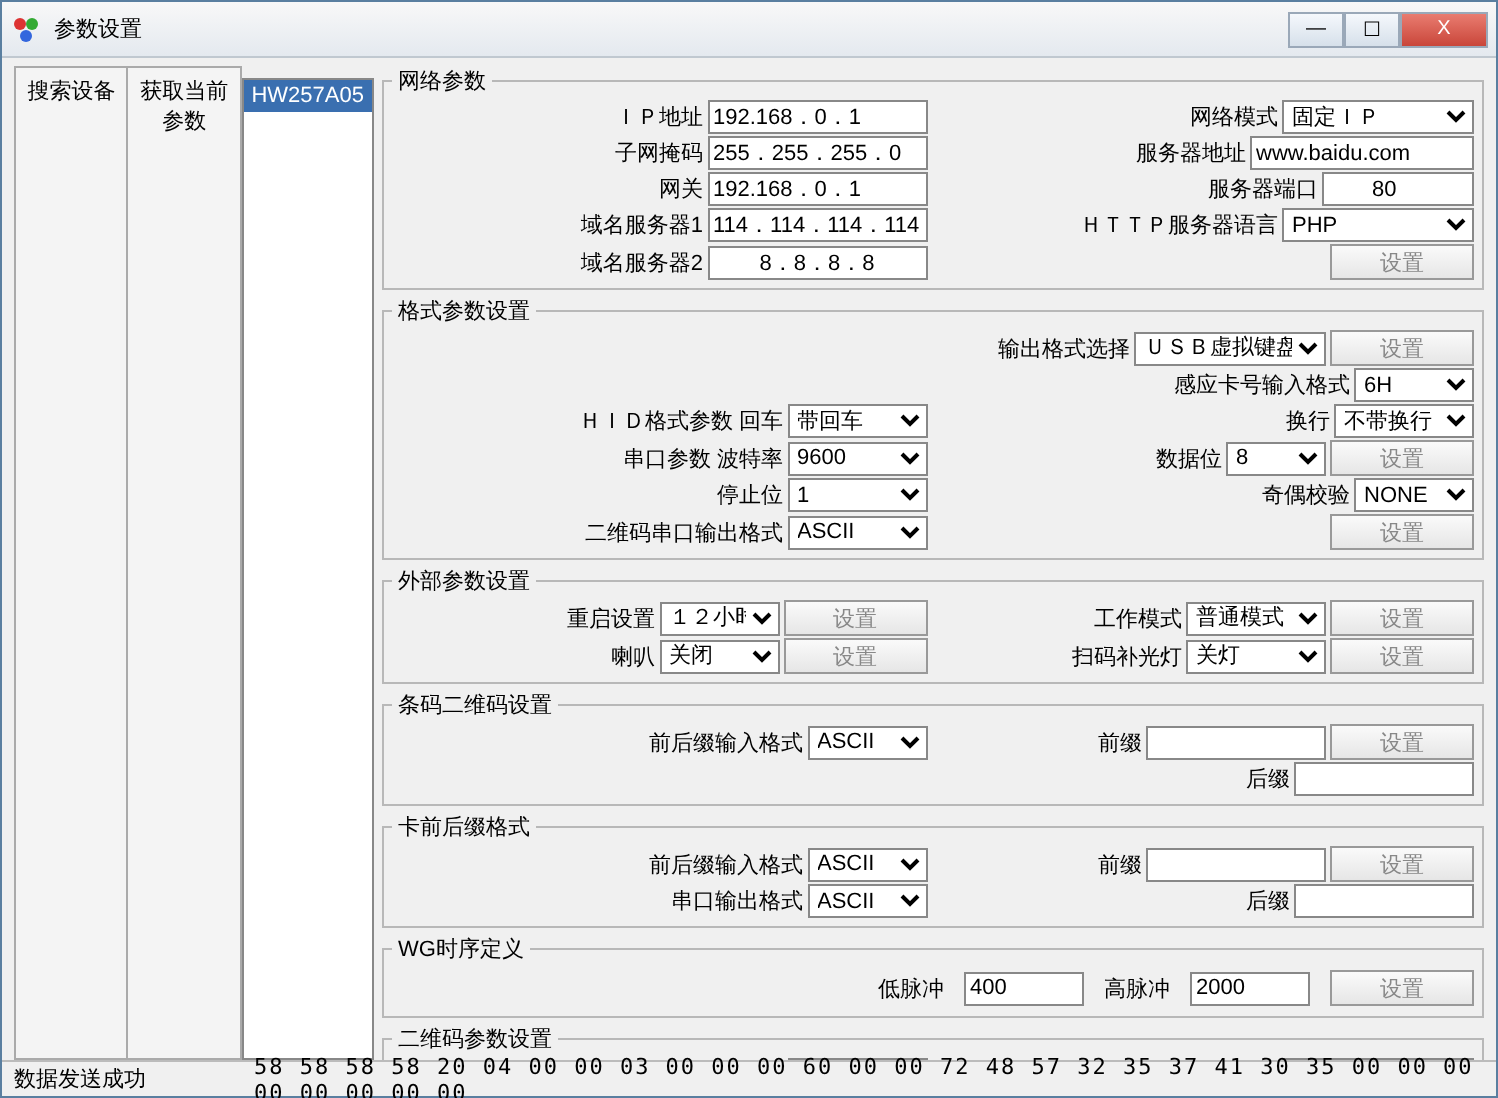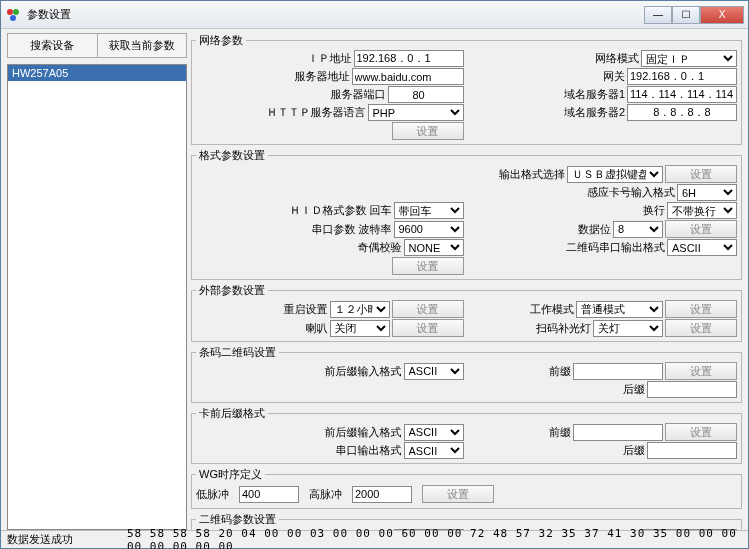--- a/index.html
+++ b/index.html
@@ -5,21 +5,21 @@
 *{box-sizing:border-box;margin:0;padding:0;font-family:"Microsoft YaHei","SimSun",sans-serif;font-size:11px}
 body{background:#fff;width:749px;height:549px;overflow:hidden}
 .win{border:1px solid #5a7fa0;background:#f0f0f0;width:749px;height:549px;display:flex;flex-direction:column}
 .titlebar{height:28px;background:linear-gradient(#f8f8f8,#e4e9ef);display:flex;align-items:center;padding:0 4px;border-bottom:1px solid #c0c8d0}
 .titlebar .ico{width:16px;height:16px;margin-right:6px;display:flex;align-items:center;justify-content:center}
 .titlebar .ttl{flex:1}
 .wbtns{display:flex;gap:0}
 .wbtn{width:28px;height:18px;border:1px solid #9aa8b8;background:linear-gradient(#f5f8fc,#d6e0ea);display:flex;align-items:center;justify-content:center;font-size:10px}
 .wbtn.close{background:linear-gradient(#e97c70,#c9463a);color:#fff;width:44px}
 .body{flex:1;display:flex;padding:4px 6px 0 6px;gap:4px;overflow:hidden}
-.left{width:180px;display:flex;flex-direction:column}
+.left{width:180px;display:flex;flex-direction:row}
 .lbtns{display:flex;border:1px solid #aaa}
 .lbtn{flex:1;text-align:center;padding:4px 2px;border-right:1px solid #aaa;background:#f4f4f4;cursor:pointer}
 .lbtn:last-child{border-right:none}
 .devlist{flex:1;border:1px solid #888;margin-top:6px;background:#fff}
 .devitem{background:#3a6fb0;color:#fff;padding:2px 4px}
 .right{flex:1;overflow-y:auto}
 fieldset{border:1px solid #b8b8b8;margin-bottom:3px;padding:2px 4px 4px 4px}
 legend{padding:0 3px}
 .row{display:flex;align-items:center;margin:1px 0;gap:2px}
 .lbl{text-align:right;white-space:nowrap}
@@ -70,20 +70,24 @@
         <div class="grid2">
           <div class="cell">
               <span class="lbl">ＩＰ地址</span>
               <input class="inp" style="width: 110px;" value="192.168．0．1">
             </div>
           <div class="cell">
               <span class="lbl">网络模式</span>
               <select class="sel" style="width:96px"><option>固定ＩＰ</option></select>
             </div>
           <div class="cell">
+              <span class="lbl">子网掩码</span>
+              <input class="inp" style="width: 110px;" value="255．255．255．0">
+            </div>
+          <div class="cell">
               <span class="lbl">服务器地址</span>
               <input class="inp" style="width: 112px;" value="www.baidu.com">
             </div>
           <div class="cell">
               <span class="lbl">网关</span>
               <input class="inp" style="width: 110px;" value="192.168．0．1">
             </div>
           <div class="cell">
               <span class="lbl">服务器端口</span>
               <input class="inp" style="width: 76px; padding-left: 24px;" value="80">
@@ -131,20 +135,24 @@
           <div class="cell">
               <span class="lbl">串口参数 波特率</span>
               <select class="sel" style="width:70px"><option>9600</option></select>
             </div>
           <div class="cell">
               <span class="lbl">数据位</span>
               <select class="sel" style="width:50px"><option>8</option></select>
               <button class="btn">设置</button>
             </div>
           <div class="cell">
+              <span class="lbl">停止位</span>
+              <select class="sel" style="width:70px"><option>1</option></select>
+            </div>
+          <div class="cell">
               <span class="lbl">奇偶校验</span>
               <select class="sel" style="width:60px"><option>NONE</option></select>
             </div>
           <div class="cell">
               <span class="lbl">二维码串口输出格式</span>
               <select class="sel" style="width:70px"><option>ASCII</option></select>
             </div>
           <div class="cell">
               <button class="btn">设置</button>
             </div>
@@ -154,21 +162,21 @@
       <fieldset>
         <legend>外部参数设置</legend>
         <div class="grid2">
           <div class="cell">
               <span class="lbl">重启设置</span>
               <select class="sel" style="width:60px"><option>１２小时</option></select>
               <button class="btn">设置</button>
             </div>
           <div class="cell">
               <span class="lbl">工作模式</span>
-              <select class="sel" style="width:87px"><option>普通模式</option></select>
+              <select class="sel" style="width:70px"><option>普通模式</option></select>
               <button class="btn">设置</button>
             </div>
           <div class="cell">
               <span class="lbl">喇叭</span>
               <select class="sel" style="width:60px"><option>关闭</option></select>
               <button class="btn">设置</button>
             </div>
           <div class="cell">
               <span class="lbl">扫码补光灯</span>
               <select class="sel" style="width:70px"><option>关灯</option></select>
@@ -215,21 +223,21 @@
             </div>
           <div class="cell">
               <span class="lbl">后缀</span>
               <input class="inp" style="width: 90px;" value="">
             </div>
         </div>
       </fieldset>
 
       <fieldset>
         <legend>WG时序定义</legend>
-        <div class="row" style="justify-content:flex-start;gap:10px">
+        <div class="row" style="justify-content:flex-end;gap:10px">
           <span class="lbl">低脉冲</span>
             <input class="inp" style="width: 60px;" value="400">
           <span class="lbl">高脉冲</span>
             <input class="inp" style="width: 60px;" value="2000">
           <button class="btn">设置</button>
         </div>
       </fieldset>
 
       <fieldset>
         <legend>二维码参数设置</legend>

